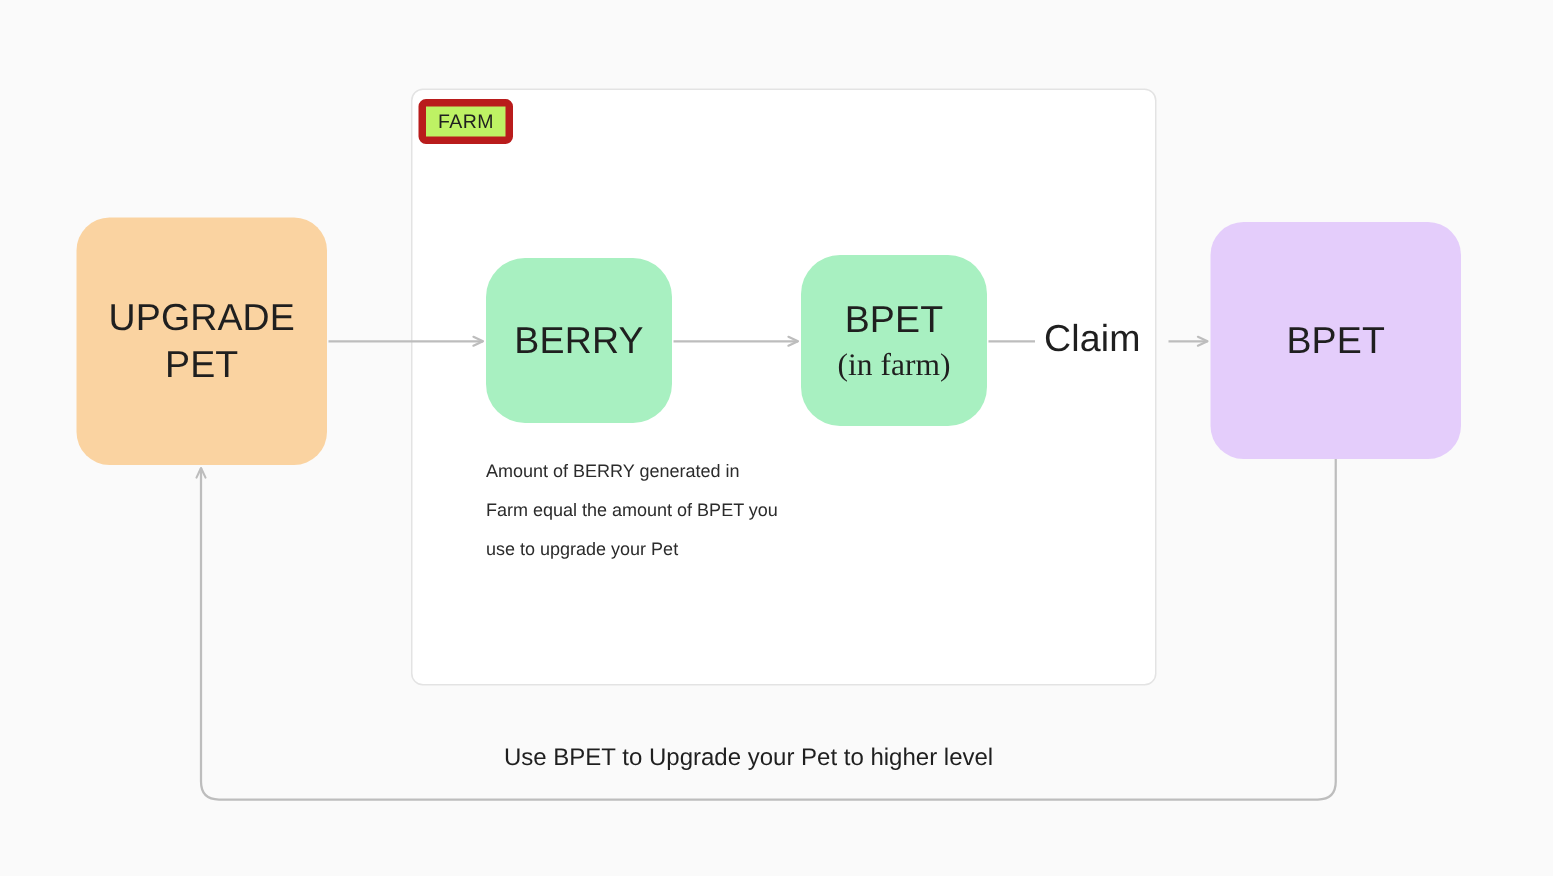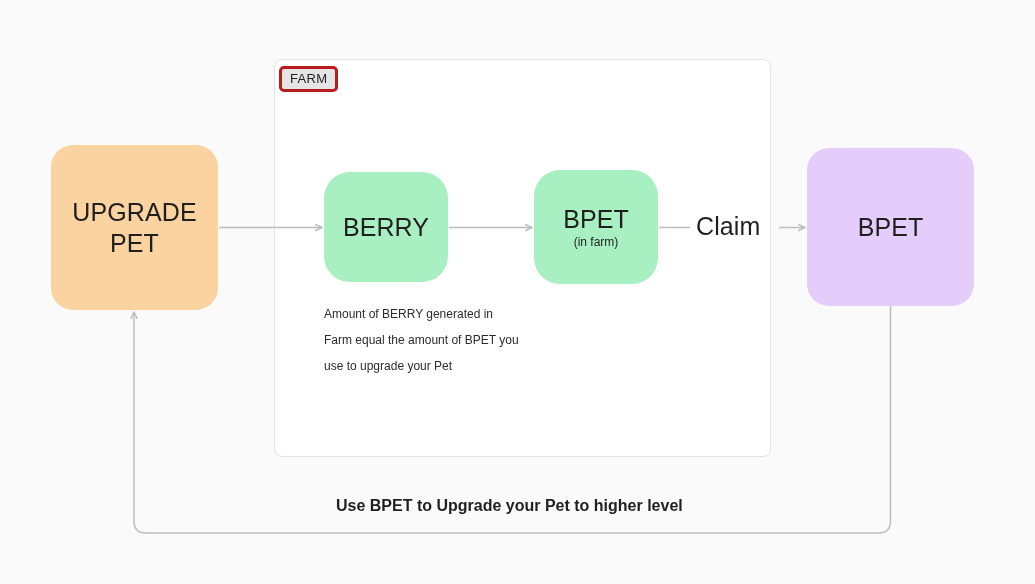--- a/index.html
+++ b/index.html
@@ -39,22 +39,22 @@
     height: 398px;
     background: #ffffff;
     border: 1px solid #e3e3e3;
     border-radius: 8px;
     box-sizing: border-box;
   }
   .farm-badge {
     position: absolute;
     left: 279px;
     top: 66px;
-    background: #e5e5e5;
-    border: 3px solid #b91c1c;
+    background: #bef264;
+    border: 5px solid #b91c1c;
     border-radius: 5px;
     color: #1f1f1f;
     font-size: 13px;
     letter-spacing: 0.3px;
     padding: 3px 8px 4px 8px;
     line-height: 1;
   }
 
   
   .node {
@@ -66,23 +66,24 @@
     text-align: center;
     color: #1f1f1f;
     box-sizing: border-box;
   }
   .node .title {
     font-size: 25px;
     line-height: 1.22;
     letter-spacing: 0.1px;
   }
   .node .sub {
-    font-size: 12px;
+    font-size: 21px;
     line-height: 1.25;
     margin-top: 1px;
+    font-family: Liberation Serif, serif;
   }
 
   .node-upgrade-pet {
     left: 51px;
     top: 145px;
     width: 167px;
     height: 165px;
     background: #fad3a1;
     border-radius: 22px;
   }
@@ -130,21 +131,20 @@
     line-height: 26px;
     color: #2b2b2b;
   }
   .loop-caption {
     position: absolute;
     left: 336px;
     top: 497px;
     font-size: 16px;
     color: #1f1f1f;
     white-space: nowrap;
-    font-weight: bold;
   }
 </style>
 </head>
 <body>
 
 <div class="canvas">
 
   <div class="farm-container"></div>
   <div class="farm-badge">FARM</div>
 

